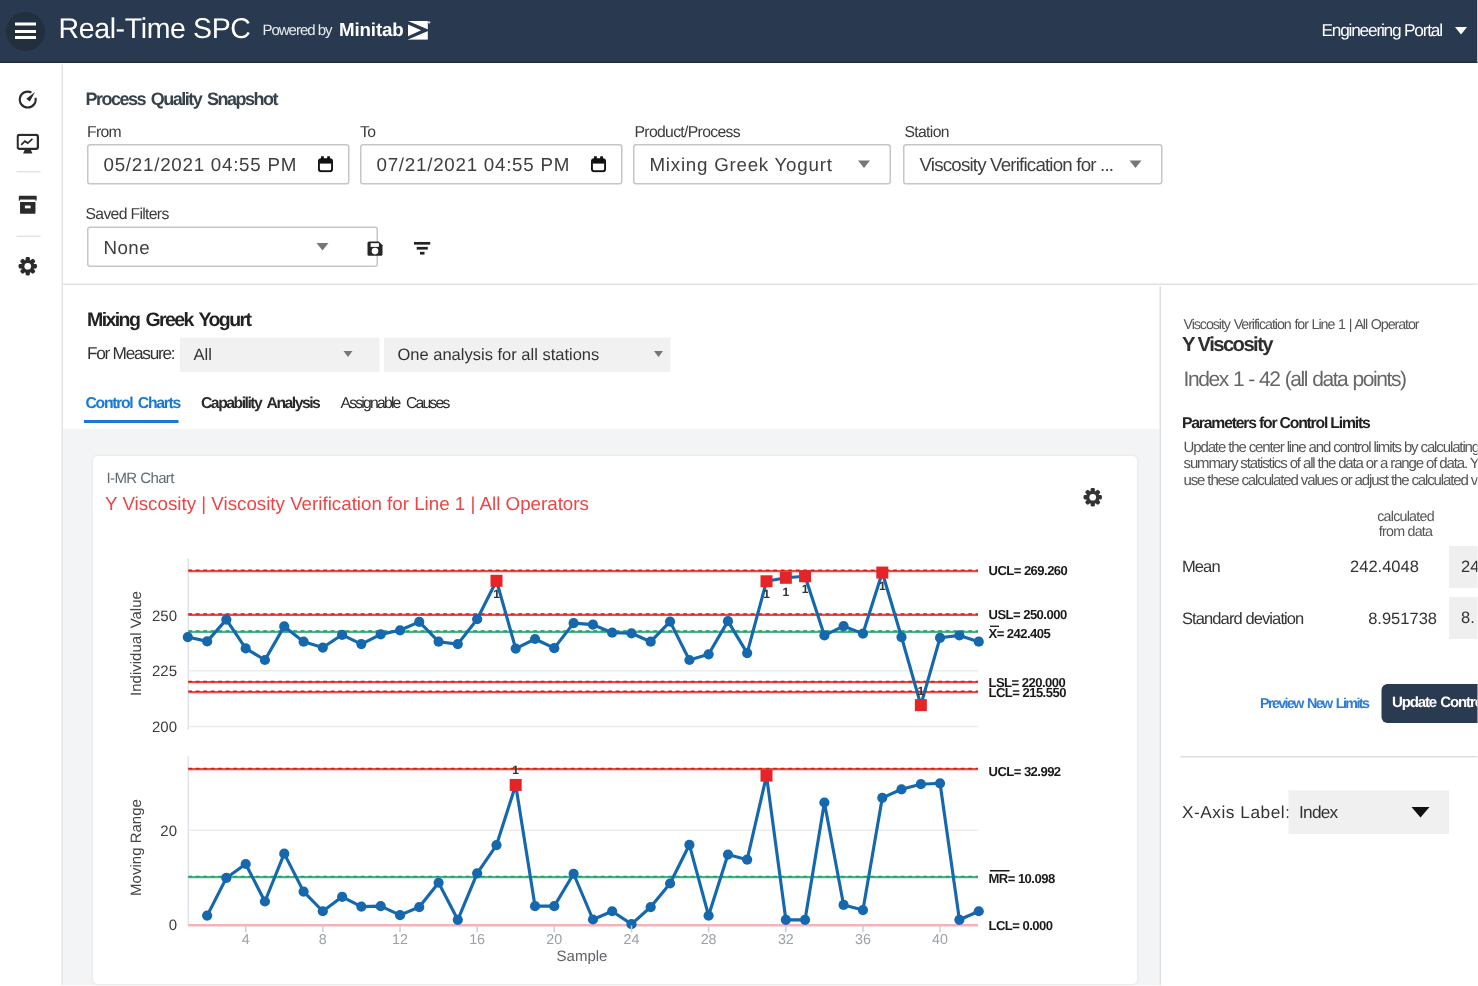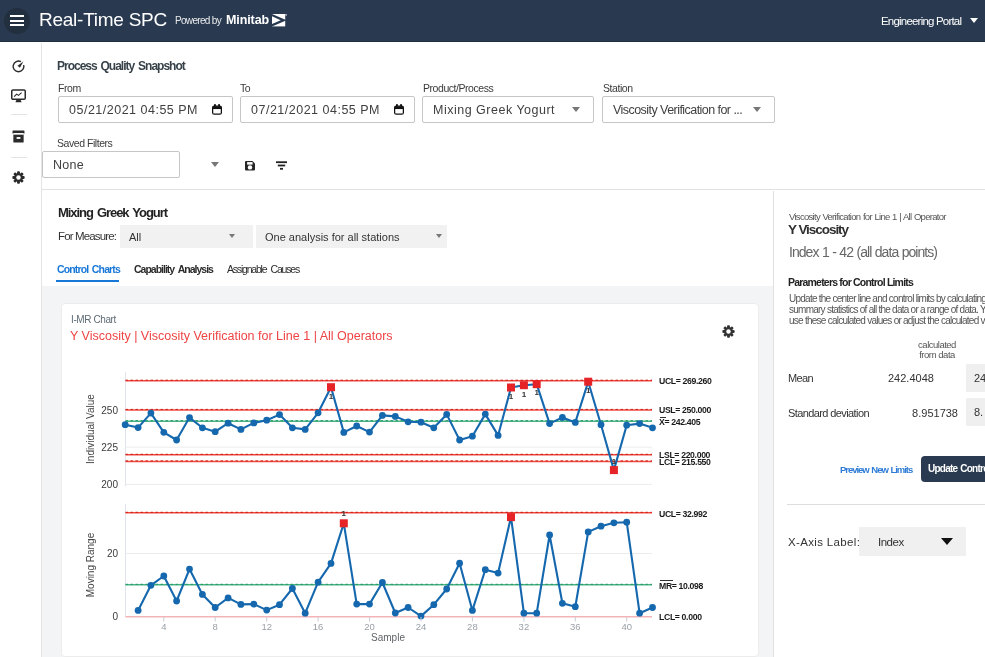--- a/index.html
+++ b/index.html
@@ -84,21 +84,21 @@
 
 <div class="abs lbl" style="left:423px;top:82px">Product/Process</div>
 <div class="inp" style="left:422px;top:96px;width:172px;letter-spacing:0.5px">Mixing Greek Yogurt</div>
 <div class="caret" style="left:572px;top:107px"></div>
 
 <div class="abs lbl" style="left:603px;top:82px">Station</div>
 <div class="inp" style="left:602px;top:96px;width:173px;letter-spacing:-0.55px">Viscosity Verification for ...</div>
 <div class="caret" style="left:753px;top:107px"></div>
 
 <div class="abs lbl" style="left:57px;top:137px">Saved Filters</div>
-<div class="inp" style="left:42px;top:151px;width:138px;letter-spacing:0.3px">None</div>
+<div class="inp" style="left:58px;top:151px;width:194px;letter-spacing:0.3px">None</div>
 <div class="caret" style="left:211px;top:162px"></div>
 
 <svg class="abs" style="left:244px;top:159.5px" width="12" height="11.5" viewBox="0 0 24 23">
 <path d="M2 4 Q2 2 4 2 L17 2 L22 7 L22 19 Q22 21 20 21 L4 21 Q2 21 2 19 Z" fill="#262626"></path>
 <rect x="6.2" y="4.2" width="11" height="5" fill="#fff"></rect>
 <circle cx="12" cy="14.8" r="4.4" fill="#fff"></circle>
 </svg>
 
 <svg class="abs" style="left:276px;top:161px" width="11" height="9" viewBox="0 0 11 9">
 <rect x="0" y="0.3" width="11" height="1.8" fill="#222"></rect>
@@ -294,23 +294,23 @@
 </g>
 </svg>
 
 <div class="abs" style="left:789px;top:211px;font-size:9.5px;color:#555;white-space:nowrap;letter-spacing:-0.71px;word-spacing:0.6px">Viscosity Verification for Line 1 | All Operator</div>
 <div class="abs" style="left:788px;top:222px;font-size:13.5px;font-weight:700;color:#2f2f2f;letter-spacing:-1.05px">Y Viscosity</div>
 <div class="abs" style="left:789px;top:244px;font-size:14px;color:#666;letter-spacing:-0.95px;word-spacing:0.5px">Index 1 - 42 (all data points)</div>
 <div class="abs" style="left:788px;top:276px;font-size:10.5px;font-weight:700;color:#222;letter-spacing:-0.8px">Parameters for Control Limits</div>
 <div class="abs" style="left:789px;top:293px;font-size:10px;color:#555;line-height:11px;white-space:nowrap;letter-spacing:-0.75px">Update the center line and control limits by calculating<br>summary statistics of all the data or a range of data. You can<br>use these calculated values or adjust the calculated values.</div>
 <div class="abs" style="left:911px;top:340px;font-size:9.5px;color:#555;width:52px;text-align:center;line-height:10px;letter-spacing:-0.5px">calculated<br>from data</div>
 <div class="abs" style="left:788px;top:372px;font-size:11px;color:#333;letter-spacing:-0.6px">Mean</div>
-<div class="abs" style="left:888px;top:372px;font-size:11px;color:#333;width:70px;text-align:left">242.4048</div>
+<div class="abs" style="left:888px;top:372px;font-size:11px;color:#333;width:70px;text-align:center">242.4048</div>
 <div class="abs" style="left:966px;top:364px;width:30px;height:28px;background:#efefef;font-size:11px;color:#333;display:flex;align-items:center;padding-left:8px">24</div>
 <div class="abs" style="left:788px;top:407px;font-size:11px;color:#333;letter-spacing:-0.6px">Standard deviation</div>
 <div class="abs" style="left:888px;top:407px;font-size:11px;color:#333;width:70px;text-align:right">8.951738</div>
 <div class="abs" style="left:966px;top:398px;width:30px;height:28px;background:#efefef;font-size:11px;color:#333;display:flex;align-items:center;padding-left:8px">8.</div>
 <div class="abs" style="left:840px;top:464px;font-size:9.5px;font-weight:700;color:#2e7cd6;letter-spacing:-1.05px;word-spacing:1.2px">Preview New Limits</div>
 <div class="abs" style="left:921px;top:455.5px;width:80px;height:26px;background:#2a3a50;border-radius:4px;color:#fff;font-size:10px;font-weight:700;display:flex;align-items:center;padding-left:7px;white-space:nowrap;letter-spacing:-0.75px;word-spacing:0.8px;overflow:hidden">Update Control Li</div>
 <div class="abs" style="left:787px;top:504px;width:198px;height:1px;background:#ddd"></div>
 <div class="abs" style="left:788px;top:536px;font-size:11.5px;color:#333;letter-spacing:0.35px">X-Axis Label:</div>
-<div class="abs" style="left:859px;top:527px;width:107px;height:29px;background:#f0f0f0;font-size:11.5px;color:#333;display:flex;align-items:center;padding-left:19px;letter-spacing:-0.5px">Index</div>
+<div class="abs" style="left:859px;top:527px;width:107px;height:29px;background:#f0f0f0;font-size:11.5px;color:#333;display:flex;align-items:center;padding-left:7px;letter-spacing:-0.5px">Index</div>
 <div class="caret" style="left:941px;top:538px;border-left-width:6px;border-right-width:6px;border-top-width:7px;border-top-color:#111"></div>
 
 </body></html>

